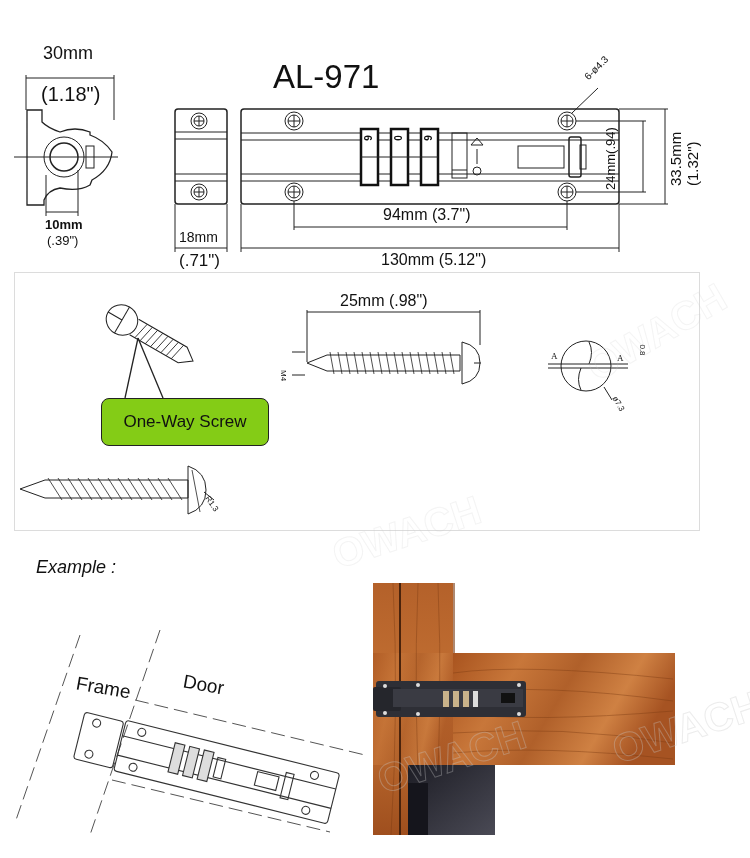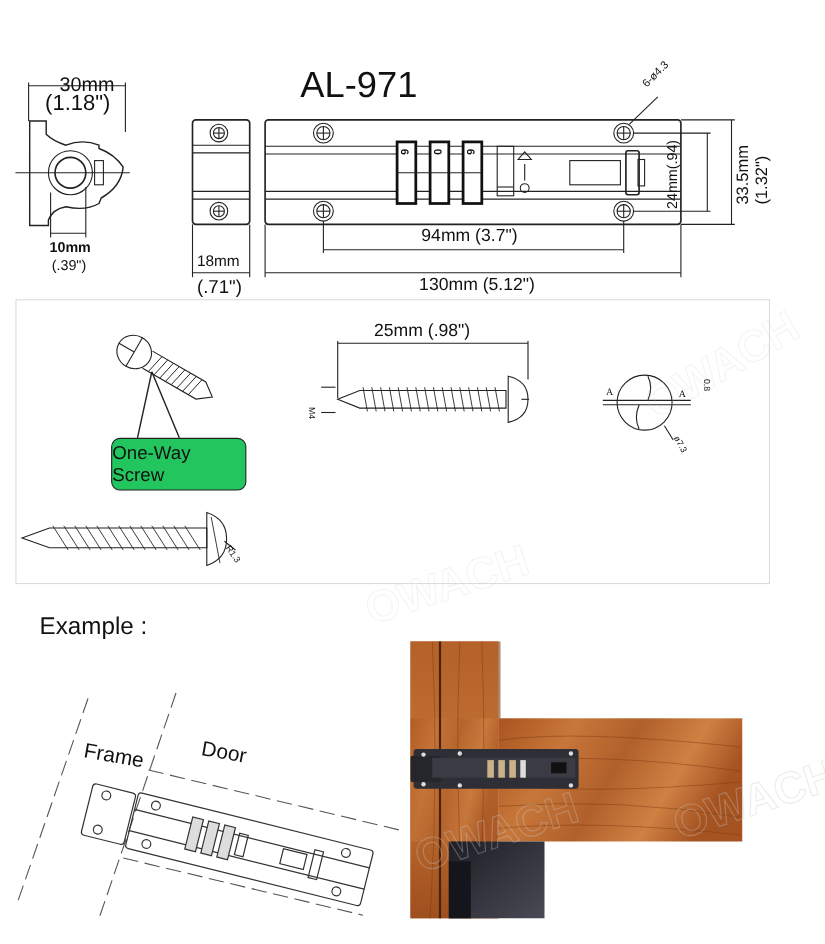--- a/index.html
+++ b/index.html
@@ -1,20 +1,20 @@
 <!DOCTYPE html>
 <html><head>
 <meta charset="utf-8">
 <style>
   html,body{margin:0;padding:0;background:#fff;}
   body{width:750px;height:858px;position:relative;overflow:hidden;font-family:"Liberation Sans",sans-serif;color:#111;}
   svg{position:absolute;left:0;top:0;}
   .lbl{position:absolute;white-space:nowrap;line-height:1;}
   .panel{position:absolute;left:14px;top:272px;width:686px;height:259px;border:1px solid #dcdcdc;box-sizing:border-box;}
-  .callout{position:absolute;left:101px;top:398px;width:123px;height:48px;border:1.5px solid #222;border-radius:8px;box-sizing:border-box;display:flex;align-items:center;justify-content:center;font-size:17px;background:#22c55e;}
+  .callout{position:absolute;left:101px;top:398px;width:168px;height:48px;border:1.5px solid #222;border-radius:8px;box-sizing:border-box;display:flex;align-items:center;justify-content:center;font-size:17px;background:#84cc16;}
   .wm{position:absolute;font-family:"Liberation Sans",sans-serif;font-weight:bold;color:transparent;-webkit-text-stroke:1px rgba(200,200,200,0.35);font-size:40px;white-space:nowrap;}
   .photo{position:absolute;left:373px;top:583px;width:302px;height:252px;}
 </style>
 </head>
 <body>
 
 <div>
   <svg width="750" height="280" viewBox="0 0 750 280">
     <g stroke="#222" fill="none" stroke-width="1">
 
@@ -101,21 +101,21 @@
       <line x1="294" y1="227" x2="567" y2="227"></line>
 
       <line x1="241" y1="204" x2="241" y2="252"></line>
       <line x1="619" y1="204" x2="619" y2="252"></line>
       <line x1="241" y1="248" x2="619" y2="248"></line>
     </g>
   </svg>
 
   <div class="lbl" style="left:273px;top:60px;font-size:33px;">AL-971</div>
 
-  <div class="lbl" style="left:43px;top:68px;font-size:18px;margin-left:11px;">30mm</div>
+  <div class="lbl" style="left:43px;top:44px;font-size:18px;">30mm</div>
   <div class="lbl" style="left:41px;top:84px;font-size:20px;">(1.18")</div>
   <div class="lbl" style="left:45px;top:218px;font-size:13px;font-weight:bold;">10mm</div>
   <div class="lbl" style="left:47px;top:234px;font-size:13px;">(.39")</div>
 
   <div class="lbl" style="left:179px;top:230px;font-size:14px;">18mm</div>
   <div class="lbl" style="left:179px;top:252px;font-size:17px;">(.71")</div>
 
   <div class="lbl" style="left:383px;top:207px;font-size:16px;">94mm (3.7")</div>
   <div class="lbl" style="left:381px;top:252px;font-size:16px;">130mm (5.12")</div>
 
@@ -212,21 +212,21 @@
   <span>One-Way Screw</span>
 </div>
 <div class="lbl" style="left:340px;top:293px;font-size:16px;">25mm  (.98")</div>
 <div class="lbl" style="left:287px;top:370px;font-size:8px;transform:rotate(90deg);transform-origin:left top;">M4</div>
 <div class="lbl" style="left:610px;top:400px;font-size:8px;transform:rotate(60deg);">ø7.3</div>
 <div class="lbl" style="left:636px;top:346px;font-size:8px;transform:rotate(90deg);">0.8</div>
 <div class="lbl" style="left:551px;top:352px;font-size:9px;font-family:'Liberation Serif',serif;">A</div>
 <div class="lbl" style="left:617px;top:354px;font-size:9px;font-family:'Liberation Serif',serif;">A</div>
 <div class="lbl" style="left:203px;top:500px;font-size:8px;transform:rotate(55deg);">R1.3</div>
 
-<div class="lbl" style="left:36px;top:558px;font-size:22px;">Example :</div>
+<div class="lbl" style="left:36px;top:558px;font-size:18px;font-style:italic;">Example :</div>
 
 <svg width="750" height="858" viewBox="0 0 750 858" style="pointer-events:none">
   <g stroke="#555" fill="none" stroke-width="1">
     <line x1="80" y1="635" x2="16" y2="820" stroke-dasharray="14,6"></line>
     <line x1="160" y1="630" x2="90" y2="835" stroke-dasharray="14,6"></line>
     <line x1="135" y1="700" x2="365" y2="755" stroke-dasharray="14,6"></line>
     <line x1="112" y1="780" x2="330" y2="832" stroke-dasharray="14,6"></line>
   </g>
   <g stroke="#333" fill="none" stroke-width="1.1" transform="translate(85,712) rotate(14)">
     <rect x="0" y="0" width="40" height="48" rx="3"></rect>

